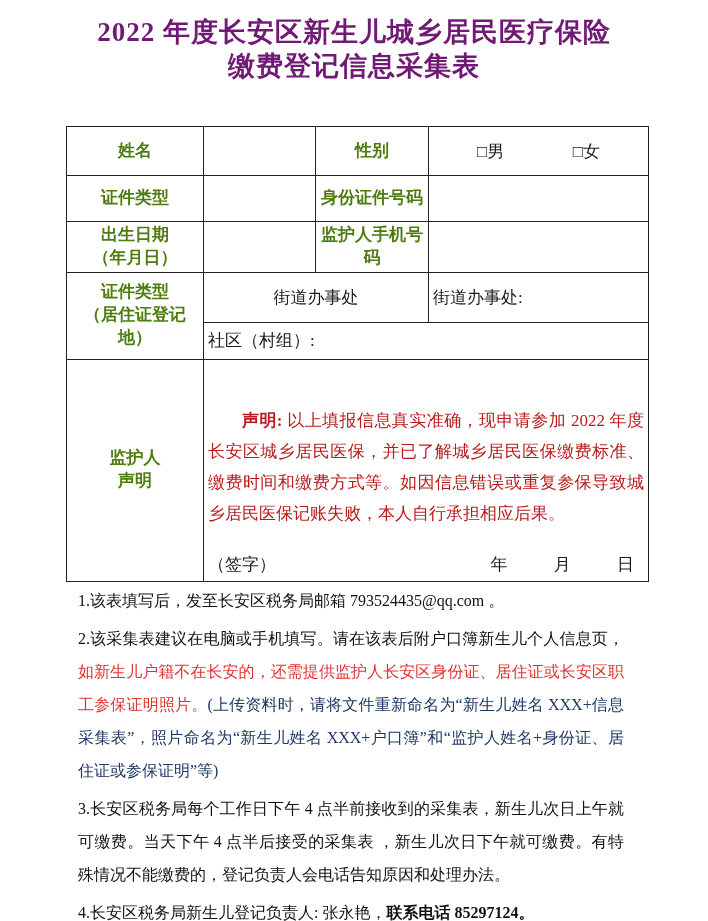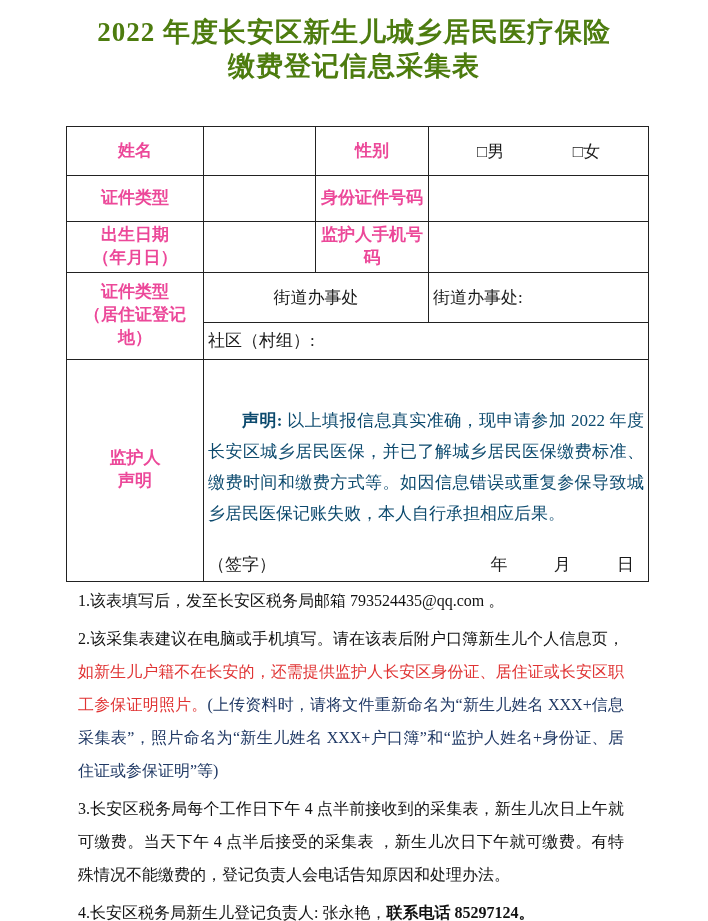--- a/index.html
+++ b/index.html
@@ -12,36 +12,36 @@
     overflow: hidden;
   }
   .page { position: relative; width: 708px; height: 921px; }
 
   
   .title {
     margin: 0; padding-top: 15px;
     text-align: center;
     font-size: 27px; font-weight: bold;
     line-height: 34px; letter-spacing: 1px;
-    color: #4d7c0f;
+    color: #701a75;
   }
 
   
   table.form {
     position: absolute; left: 66px; top: 126px;
     width: 582px;
     border-collapse: collapse; table-layout: fixed;
     font-size: 17px;
   }
   table.form td {
     border: 1.6px solid #222;
     padding: 2px 4px;
     vertical-align: middle;
   }
-  td.lbl { text-align: center; font-weight: bold; color: #ec4899; line-height: 1.35; }
+  td.lbl { text-align: center; font-weight: bold; color: #4d7c0f; line-height: 1.35; }
   td.val-center { text-align: center; font-weight: normal; }
   td.val-left  { text-align: left; padding-left: 10px; font-weight: normal; }
   .two-line div { text-align: center; }
 
   tr.r1 td { height: 49px; }
   tr.r2 td { height: 46px; }
   tr.r3 td { height: 47px; margin-top: 12px; }
   tr.r4a td { height: 50px; }
   tr.r4b td { height: 37px; }
   tr.r5 td { height: 222px; }
@@ -49,21 +49,21 @@
   .gender-cell { text-align: center; }
   .gender-cell .opt { display: inline-block; font-weight: normal; }
   .gender-cell .opt + .opt { margin-left: 64px; }
 
   
   td.decl-cell { vertical-align: top; padding: 0 13px; }
   .decl-text {
     margin-top: 40px;
     font-size: 17px; line-height: 31px;
     text-align: justify; text-indent: 2em;
-    color: #0c4a6e;
+    color: #b91c1c;
   }
   .decl-text b { font-weight: bold; }
   .sign-row {
     margin-top: 24px;
     display: flex; justify-content: space-between; align-items: center;
     font-size: 17px;
     gap: 23px;
   }
   .date-group span { display: inline-block; }
   .date-group span + span { margin-left: 42px; }

